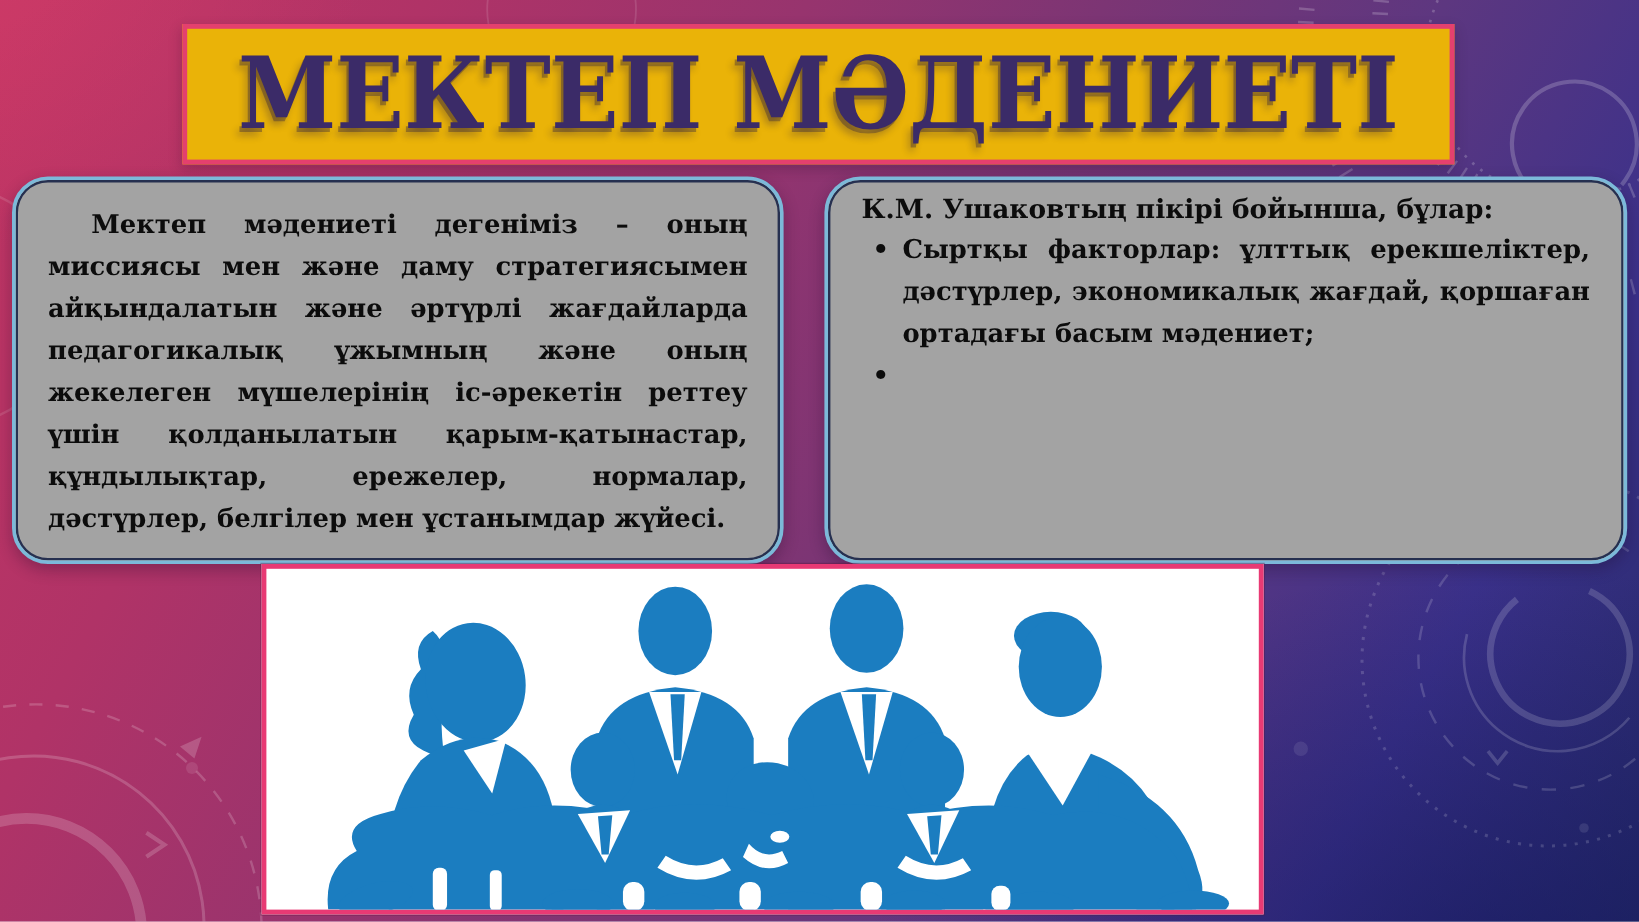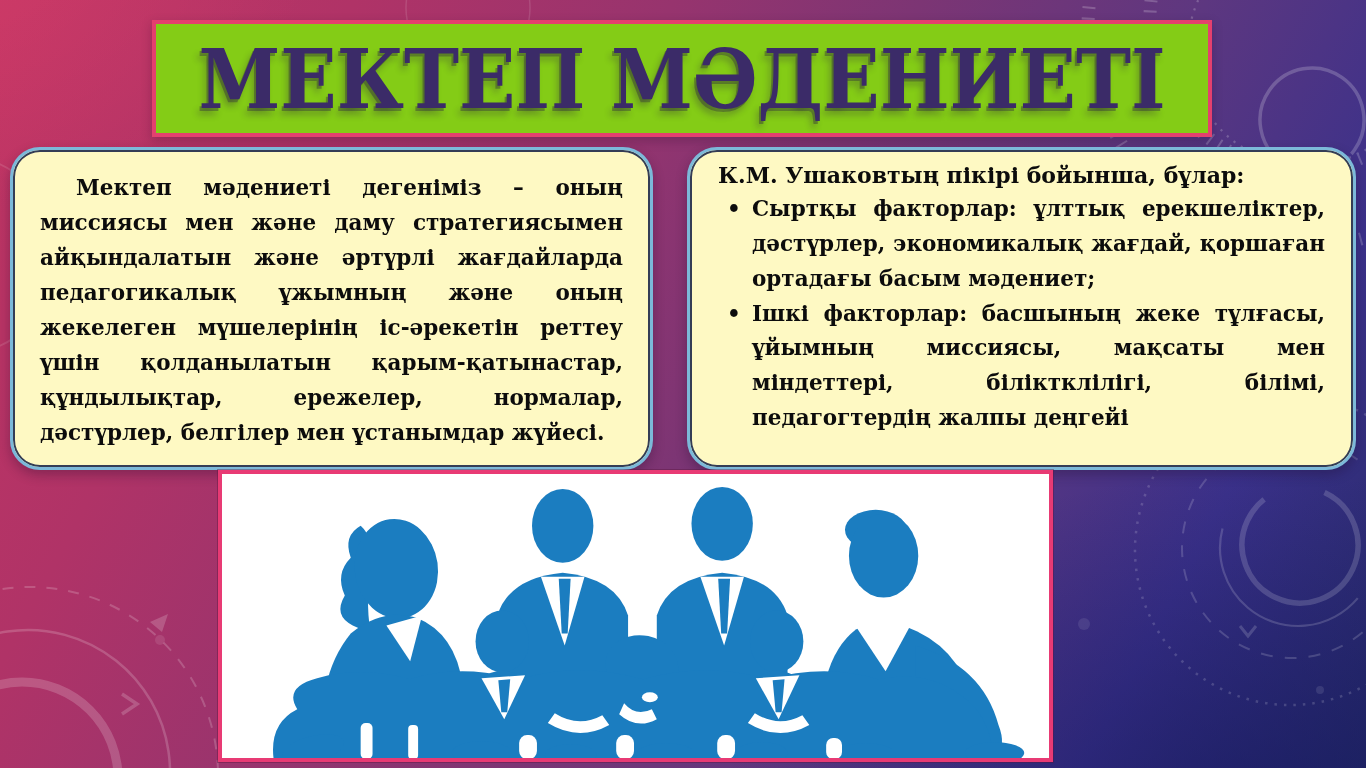--- a/index.html
+++ b/index.html
@@ -11,39 +11,39 @@
     background:
       radial-gradient(ellipse 900px 600px at 92% 108%, rgba(18,22,92,0.62), rgba(18,22,92,0) 60%),
       radial-gradient(ellipse 700px 500px at -5% -8%, rgba(255,80,120,0.22), rgba(255,80,120,0) 55%),
       linear-gradient(118deg, #c23563 0%, #b03367 20%, #97346e 38%, #7c3574 52%, #5d3780 68%, #3b318a 84%, #262a68 100%);
   }
   .decor { position: absolute; inset: 0; z-index: 0; pointer-events: none; }
   .layer { position: absolute; inset: 0; z-index: 1; }
 
   .title-banner {
     position: absolute; left: 152px; top: 20px; width: 1060px; height: 117px;
-    background: #84cc16;
+    background: #eab308;
     border: 4px solid #e4406e;
     box-sizing: border-box;
     display: flex; align-items: center; justify-content: center;
     box-shadow: 0 4px 10px rgba(40,10,40,0.25);
   }
   .title-text {
     font-weight: bold;
     font-size: 74px;
     letter-spacing: 0px;
     color: #3b2b68;
     white-space: nowrap;
     transform: scale(1.0, 1.12);
     text-shadow: -2px 3px 0 rgba(38,26,62,0.35), -4px 6px 6px rgba(38,26,62,0.28);
   }
 
   .text-box {
     position: absolute; top: 147px; height: 323px;
-    background: #fef9c3;
+    background: #a3a3a3;
     border: 3px solid #7cb9d9;
     border-radius: 30px;
     box-sizing: border-box;
     box-shadow: inset 0 0 0 2px rgba(16,28,66,0.85), 0 5px 12px rgba(30,10,40,0.3);
     color: #0c0c0c;
     font-weight: bold;
   }
   .box-left  { left: 10px;  width: 643px; padding: 20px 27px 16px 27px; }
   .box-right { left: 687px; width: 669px; padding: 8px 28px 16px 28px; }
 
@@ -133,21 +133,20 @@
 
   <div class="text-box box-right">
     <div class="factors-heading">К.М. Ушаковтың пікірі бойынша, бұлар:</div>
     <ul class="bullet-list">
       <li class="bullet-item">
         <span class="bullet-dot">•</span>
         <span>Сыртқы факторлар: ұлттық ерекшеліктер, дәстүрлер, экономикалық жағдай, қоршаған ортадағы басым мәдениет;</span>
       </li>
       <li class="bullet-item">
         <span class="bullet-dot">•</span>
-        <span>Ішкі факторлар: басшының жеке тұлғасы, ұйымның миссиясы, мақсаты мен міндеттері, біліктклілігі, білімі, педагогтердің жалпы деңгейі</span>
       </li>
     </ul>
   </div>
 
   <div class="image-box">
     <svg viewBox="0 0 835 285" preserveAspectRatio="none" xmlns="http://www.w3.org/2000/svg">
       <g fill="#1b7dc0" stroke="none">
 
         <path d="M140,52 Q122,62 130,84 Q114,100 124,122 Q112,142 132,152 L150,160 Q144,120 152,96 Q154,64 140,52 Z"></path>
         <ellipse cx="176" cy="95" rx="42" ry="50" transform="rotate(-8 176 95)"></ellipse>

